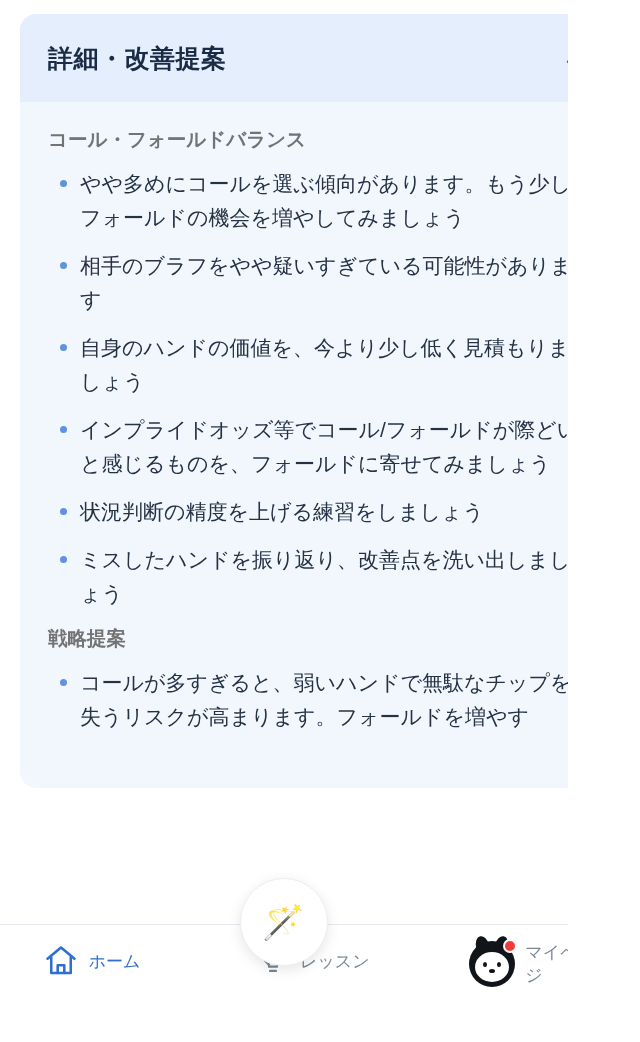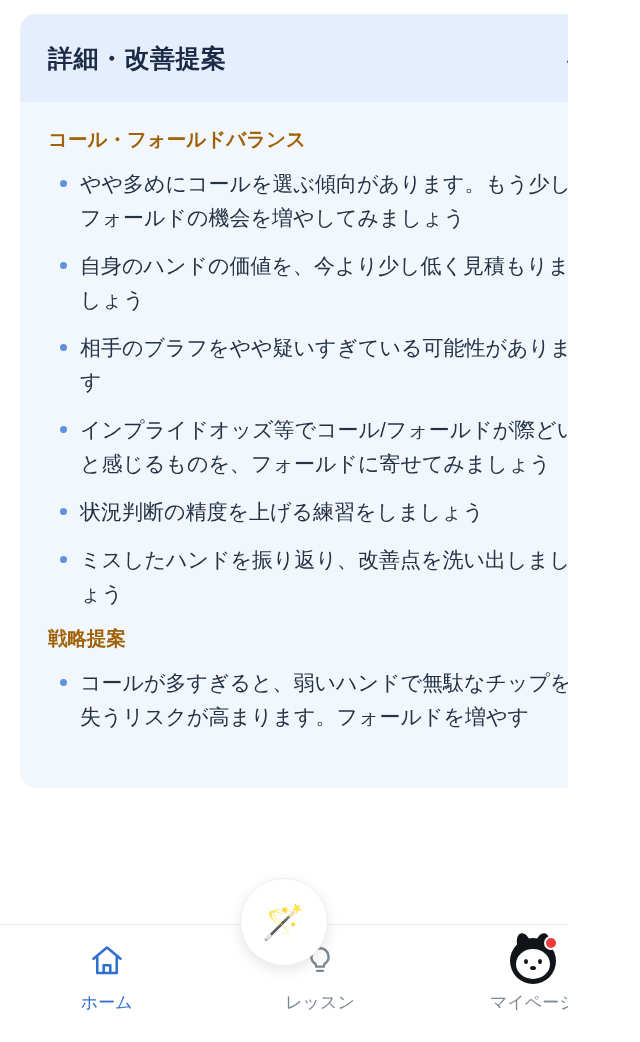--- a/index.html
+++ b/index.html
@@ -44,21 +44,21 @@
   }
   .chevron {
     width: 30px;
     height: 30px;
     display: block;
   }
   .card-body {
     padding: 22px 26px 40px 26px;
   }
   .section-title {
-    color: #a16207;
+    color: #737373;
     font-size: 19.5px;
     font-weight: bold;
     margin: 14px 0 6px 2px;
   }
   .section-title.first { margin-top: 2px; }
 
   ul.bullets {
     list-style: none;
     margin: 0 0 4px 0;
     padding: 0;
@@ -104,21 +104,21 @@
     border-top: 1px solid #e7e9ee;
     display: flex;
     align-items: flex-start;
     justify-content: space-around;
     padding-top: 16px;
     z-index: 5;
   }
   .nav-item {
     width: 128px;
     display: flex;
-    flex-direction: column;
+    flex-direction: row;
     align-items: center;
     gap: 10px;
   }
   .nav-icon {
     height: 40px;
     display: flex;
     align-items: center;
     justify-content: center;
   }
   .nav-label {
@@ -224,22 +224,22 @@
           <polyline points="5,15 12,8 19,15"></polyline>
         </svg>
       </span>
     </div>
 
     <div class="card-body">
 
       <div class="section-title first">コール・フォールドバランス</div>
       <ul class="bullets">
         <li>やや多めにコールを選ぶ傾向があります。もう少しフォールドの機会を増やしてみましょう</li>
+        <li>相手のブラフをやや疑いすぎている可能性があります</li>
         <li>自身のハンドの価値を、今より少し低く見積もりましょう</li>
-        <li>相手のブラフをやや疑いすぎている可能性があります</li>
         <li>インプライドオッズ等でコール/フォールドが際どいと感じるものを、フォールドに寄せてみましょう</li>
       </ul>
 
       <ul class="bullets">
         <li>状況判断の精度を上げる練習をしましょう</li>
         <li>ミスしたハンドを振り返り、改善点を洗い出しましょう</li>
       </ul>
 
       <div class="section-title">戦略提案</div>
       <ul class="bullets">

